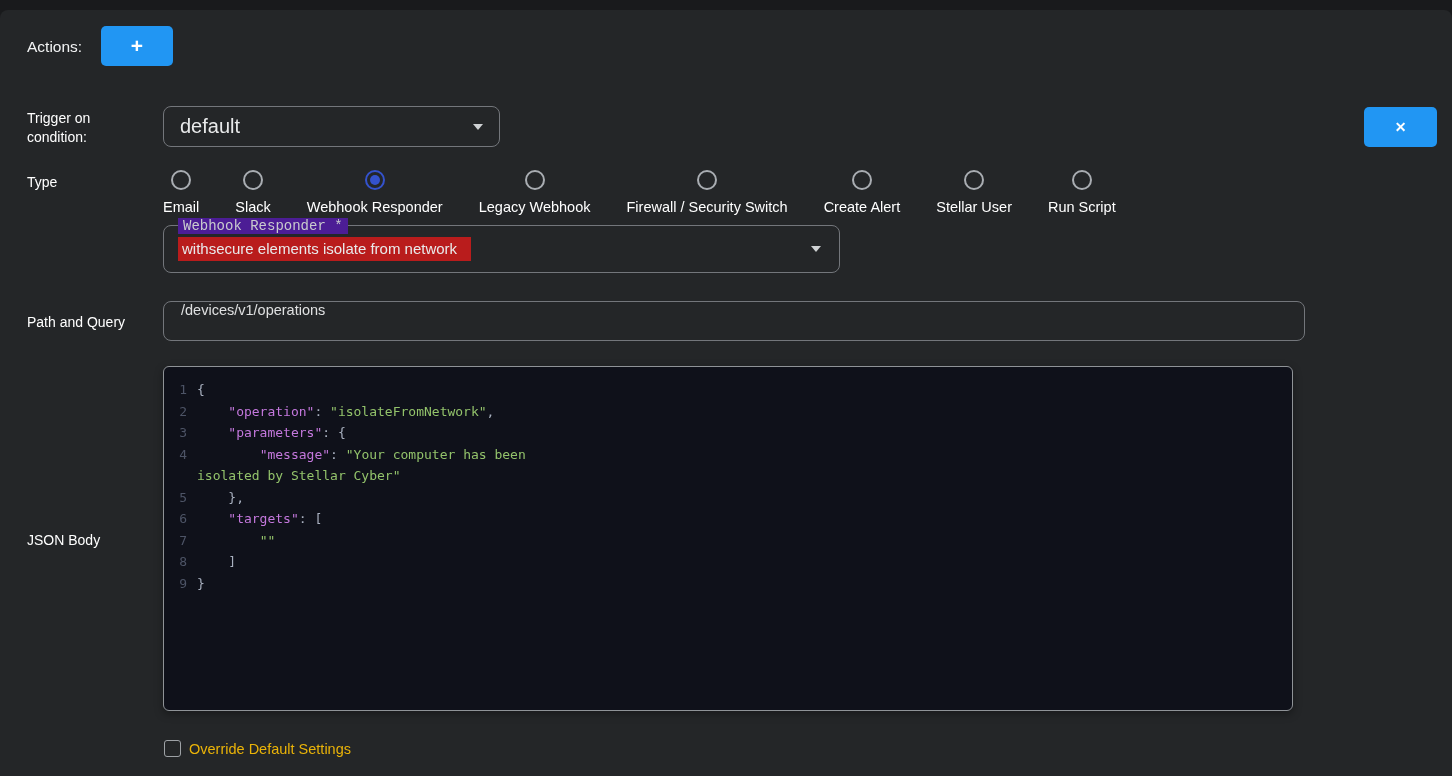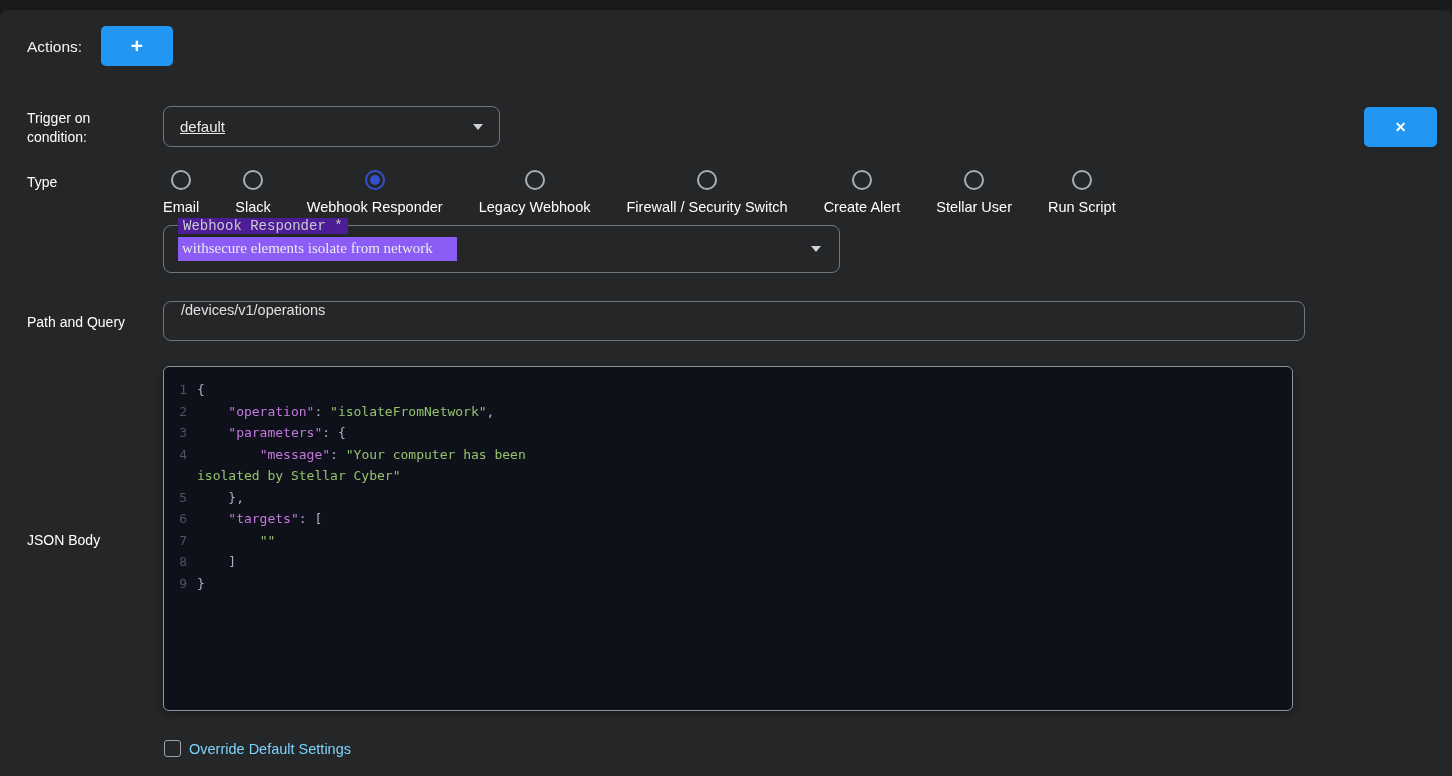--- a/index.html
+++ b/index.html
@@ -27,21 +27,21 @@
   .remove-btn { left:1364px; top:97px; width:73px; height:40px; }
   .remove-btn .glyph { font-size:14px; font-weight:bold; }
 
   
   .trigger-label { left:27px; top:99px; width:110px; line-height:19px; }
   .select {
     position:absolute; border:1px solid #73767b; border-radius:8px;
     display:flex; align-items:center; cursor:pointer;
   }
   .trigger-select { left:163px; top:96px; width:337px; height:41px; padding:0 16px; }
-  .select-value { color:#e9eaeb; font-size:15px;text-decoration:underline; }
+  .select-value { color:#e9eaeb; font-size:20px; }
   .caret {
     width:0; height:0; margin-left:auto;
     border-left:5px solid transparent; border-right:5px solid transparent;
     border-top:6px solid #cfd2d4;
   }
 
   
   .type-label { left:27px; top:164px; }
   .radio-row {
     position:absolute; left:163px; top:160px; width:1260px;
@@ -65,21 +65,21 @@
     border:1px solid #73767b; border-radius:8px;
     display:flex; align-items:center; padding:0 18px; cursor:pointer;
   }
   .legend {
     position:absolute; top:-8px; left:14px;
     background:#4c1d95; padding:0 5px;
     color:#c9cbce; font-size:14px;font-family:Liberation Mono, monospace;
   }
   .fieldset-value {
     color:#e9eaeb; font-size:15px;
-    background:#8b5cf6; padding:3px 24px 4px 4px; margin-left:-4px;font-family:Liberation Serif, serif;
+    background:#b91c1c; padding:3px 14px 4px 4px; margin-left:-4px;
   }
 
   
   .path-label { left:27px; top:304px; }
   .input {
     position:absolute; border:1px solid #73767b; border-radius:8px;
     display:flex; align-items:flex-start;
   }
   .path-input { left:163px; top:291px; width:1142px; height:40px; padding:0 17px; }
   .path-input span { color:#dfe0e1; font-size:14.5px; }
@@ -104,21 +104,21 @@
   .tok-punct { color:#a9b1c0; }
   .tok-key { color:#c478dd; }
   .tok-str { color:#93c36b; }
 
   
   .mute-label { left:27px; top:767px; }
   .checkbox {
     position:absolute; left:164px; top:730px; width:17px; height:17px;
     border:1px solid #9ea2a6; border-radius:3px; background:transparent; cursor:pointer;
   }
-  .checkbox-label { position:absolute; left:189px; top:731px; color:#7dd3fc; font-size:14.5px; }
+  .checkbox-label { position:absolute; left:189px; top:731px; color:#eab308; font-size:14.5px; }
 </style>
 </head>
 <body>
 
 <div class="panel">
 
   <div class="actions-label">Actions:</div>
   <button class="btn-blue add-btn">
     <span class="glyph">+</span>
   </button>

